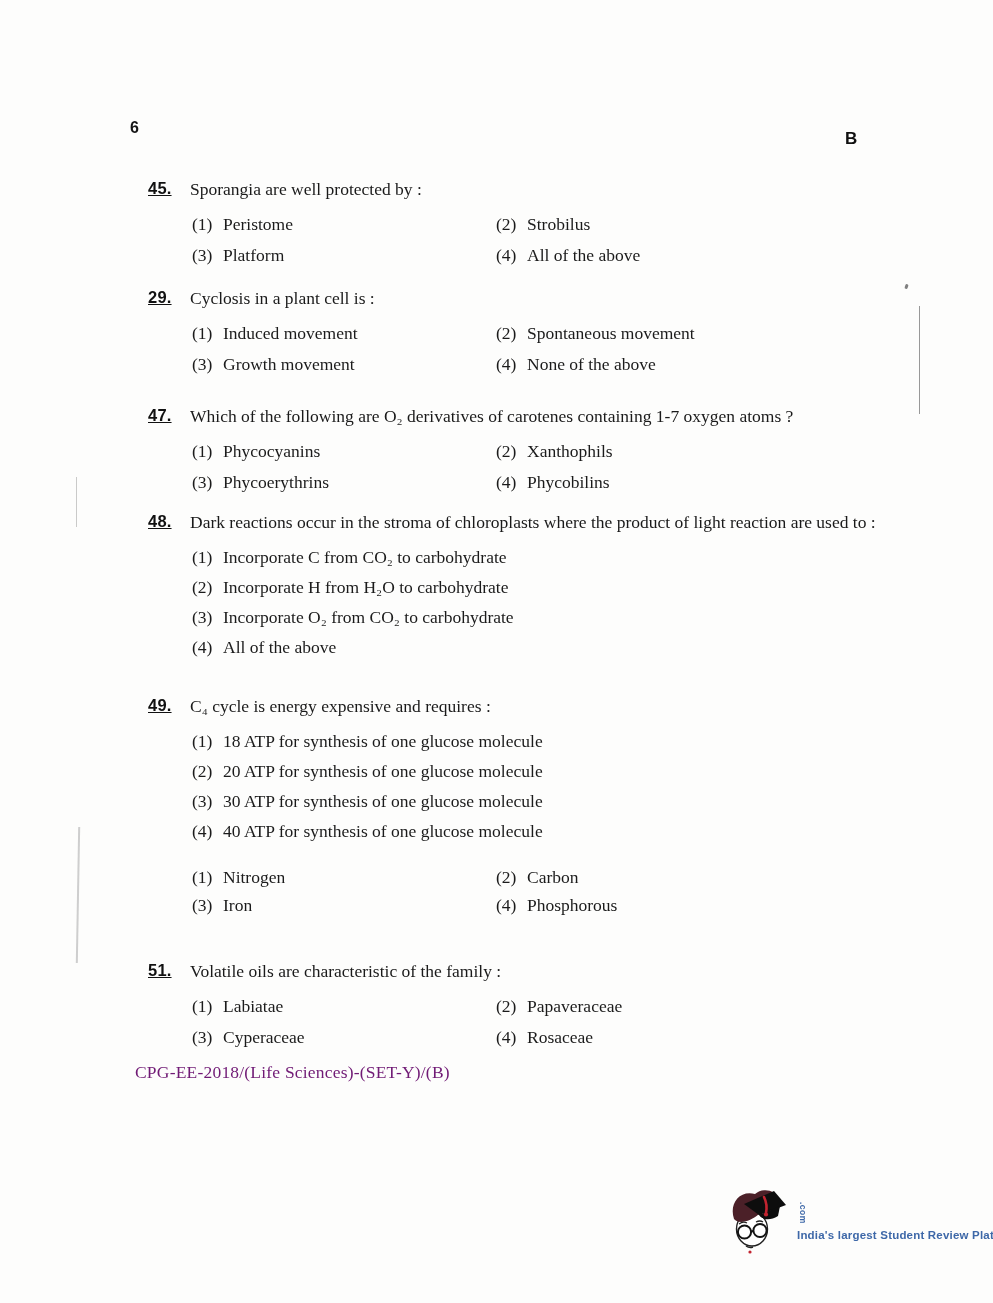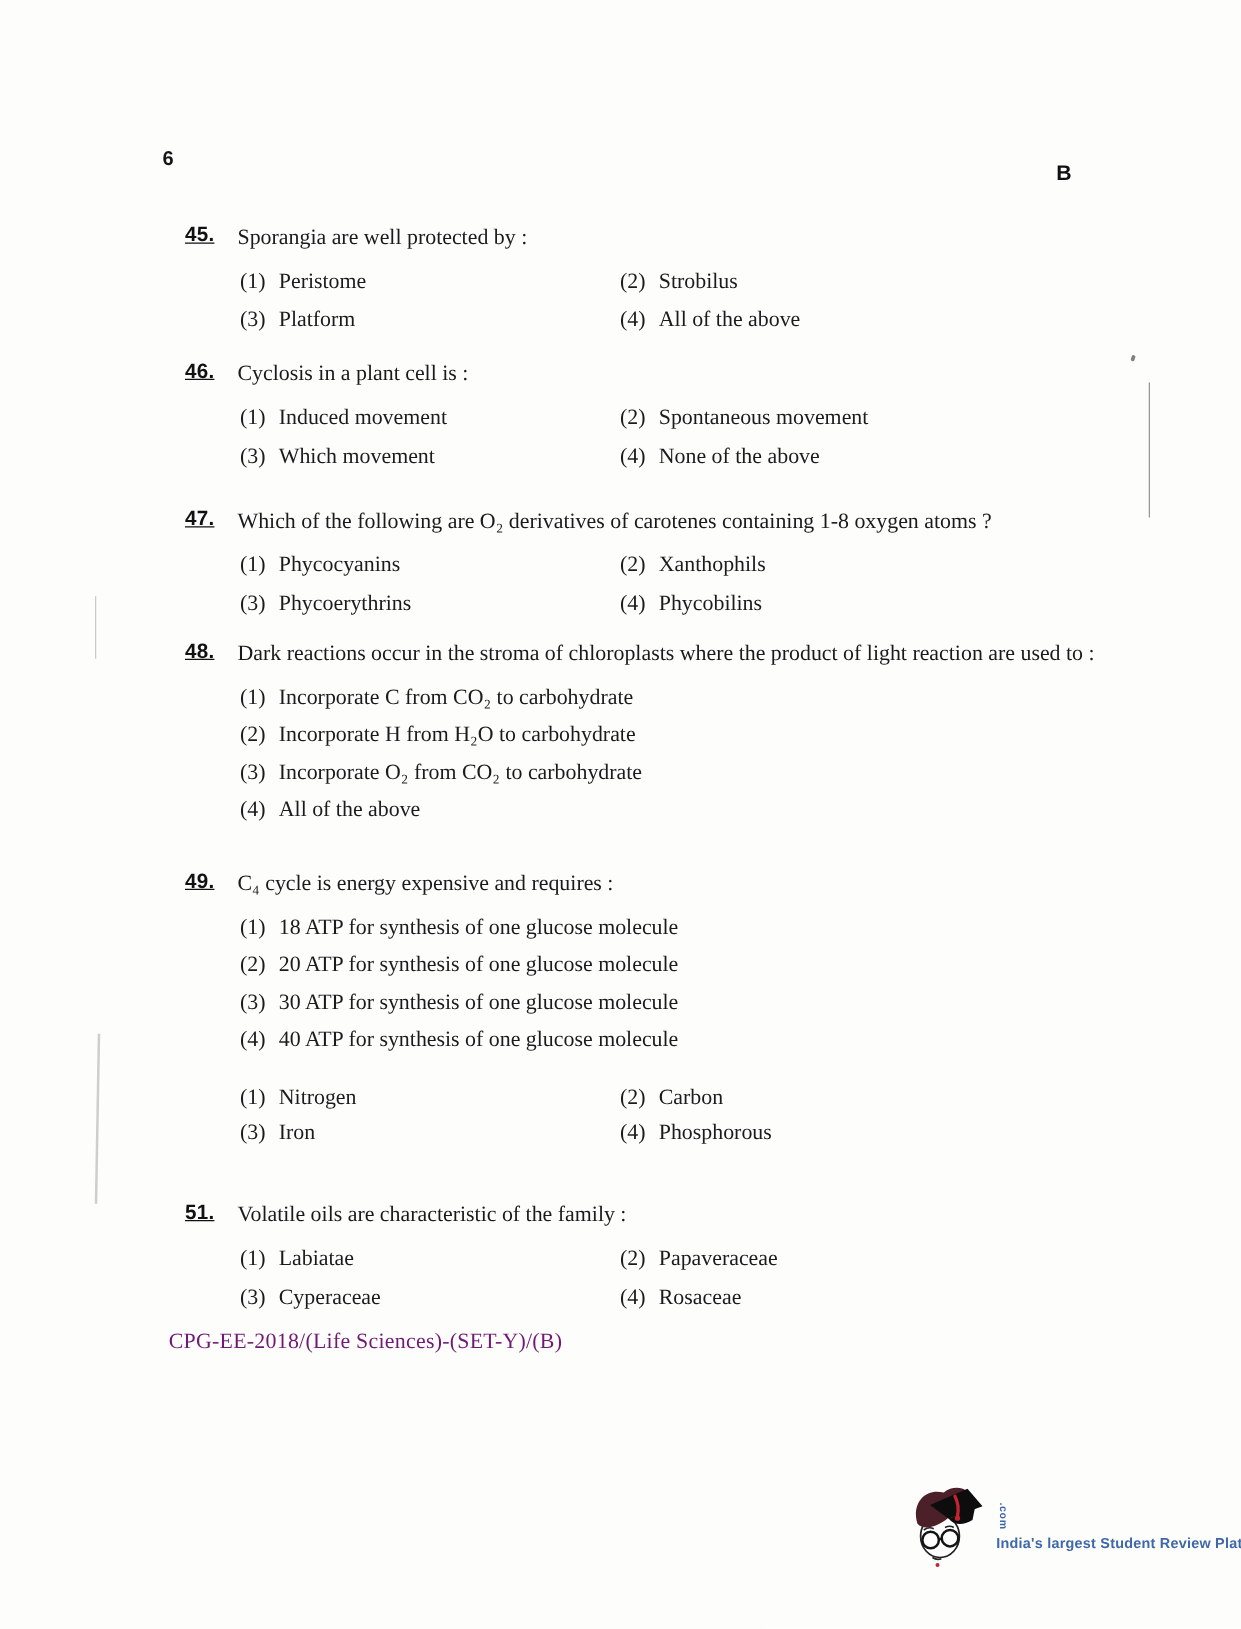--- a/index.html
+++ b/index.html
@@ -112,47 +112,47 @@
         </div>
       <div class="opt">
           <span class="opt-label">(4)</span>
           <span class="opt-text">All of the above</span>
         </div>
     </div>
   </div>
 
   <div class="question" style="top:287px">
     <div class="q-head">
-      <span class="q-num">46.</span>
+      <span class="q-num">29.</span>
       <span class="q-text">Cyclosis in a plant cell is :</span>
     </div>
     <div class="options two-col">
       <div class="opt">
           <span class="opt-label">(1)</span>
           <span class="opt-text">Induced movement</span>
         </div>
       <div class="opt">
           <span class="opt-label">(2)</span>
           <span class="opt-text">Spontaneous movement</span>
         </div>
       <div class="opt">
           <span class="opt-label">(3)</span>
-          <span class="opt-text">Which movement</span>
+          <span class="opt-text">Growth movement</span>
         </div>
       <div class="opt">
           <span class="opt-label">(4)</span>
           <span class="opt-text">None of the above</span>
         </div>
     </div>
   </div>
 
   <div class="question" style="top:405px">
     <div class="q-head">
       <span class="q-num">47.</span>
-      <span class="q-text">Which of the following are O₂ derivatives of carotenes containing 1-8 oxygen atoms ?</span>
+      <span class="q-text">Which of the following are O₂ derivatives of carotenes containing 1-7 oxygen atoms ?</span>
     </div>
     <div class="options two-col">
       <div class="opt">
           <span class="opt-label">(1)</span>
           <span class="opt-text">Phycocyanins</span>
         </div>
       <div class="opt">
           <span class="opt-label">(2)</span>
           <span class="opt-text">Xanthophils</span>
         </div>

